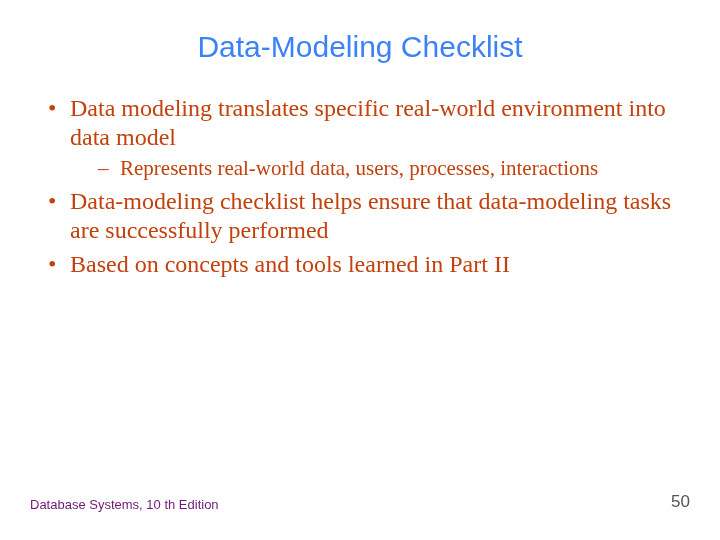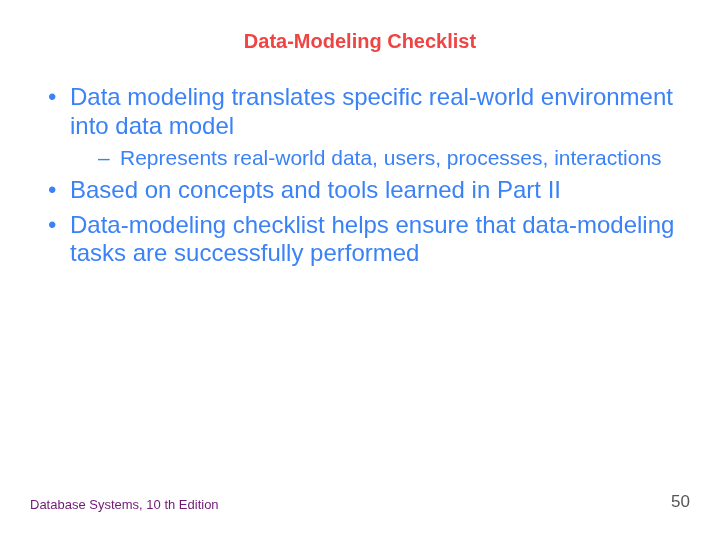--- a/index.html
+++ b/index.html
@@ -14,30 +14,31 @@
     overflow: hidden;
   }
   .slide {
     width: 720px;
     height: 540px;
     position: relative;
     box-sizing: border-box;
   }
   .title {
     text-align: center;
-    font-size: 20px;
-    color: #ef4444;
+    font-size: 30px;
+    color: #3b82f6;
     padding-top: 30px;
-    font-weight: bold;
+    font-weight: normal;
   }
   .body {
     padding: 30px 30px 0 30px;
     font-size: 24px;
-    color: #3b82f6;
+    color: #c2410c;
     line-height: 1.2;
+    font-family: Liberation Serif, serif;
   }
   ul.level1 {
     list-style: none;
     padding-left: 18px;
     margin: 0;
   }
   ul.level1 > li {
     position: relative;
     padding-left: 22px;
     margin-bottom: 6px;
@@ -91,24 +92,24 @@
     <ul class="level1">
       <li>
         <span>Data modeling translates specific real-world environment into data model</span>
         <ul class="level2">
           <li>
             <span>Represents real-world data, users, processes, interactions</span>
           </li>
         </ul>
       </li>
       <li>
-        <span>Based on concepts and tools learned in Part II</span>
+        <span>Data-modeling checklist helps ensure that data-modeling tasks are successfully performed</span>
       </li>
       <li>
-        <span>Data-modeling checklist helps ensure that data-modeling tasks are successfully performed</span>
+        <span>Based on concepts and tools learned in Part II</span>
       </li>
     </ul>
   </div>
 
   <div class="footer-left">Database Systems, 10 th Edition</div>
   <div class="footer-right">50</div>
 
 </div>
 
 </body></html>

